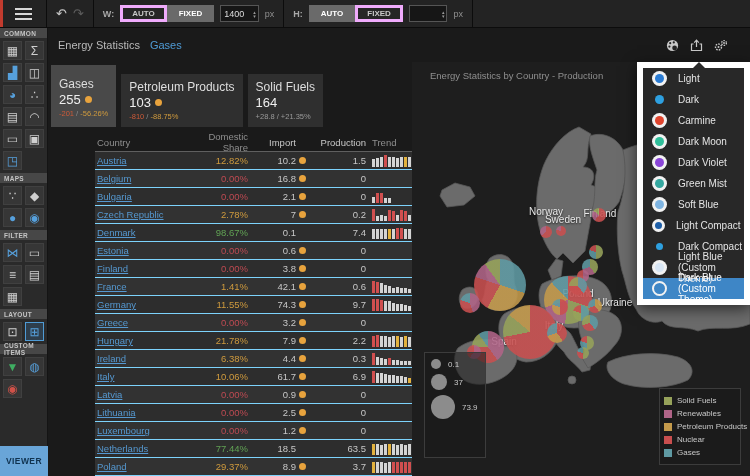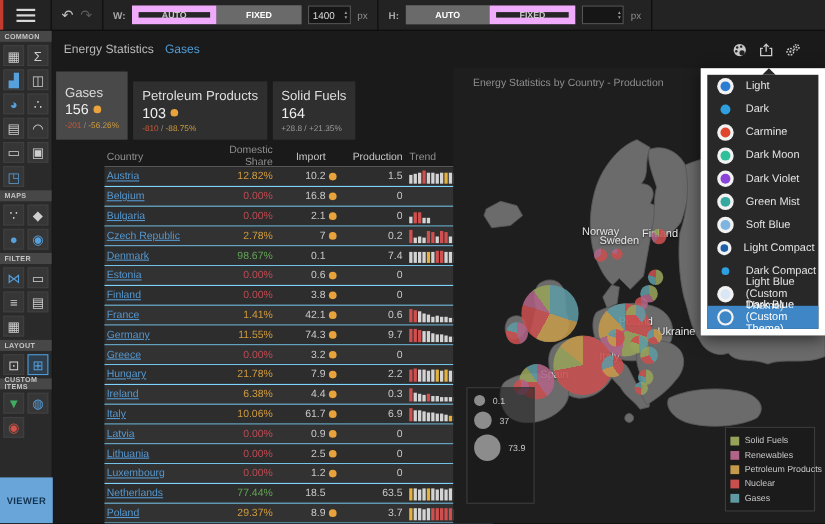--- a/index.html
+++ b/index.html
@@ -12,22 +12,22 @@
             display:flex; align-items:center; border-bottom:1px solid #0c0c0c; }
   .red-accent { position:absolute; left:0; top:0; width:3px; height:27px; background:#c23b2e; }
   .hamburger { width:46px; height:28px; display:flex; flex-direction:column; justify-content:center;
                align-items:center; gap:3px; cursor:pointer; }
   .hamburger i { display:block; width:17px; height:2px; background:#d8d8d8; }
   .tb-div { width:1px; height:28px; background:#0c0c0c; }
   .tb-group { display:flex; align-items:center; gap:6px; padding:0 9px; height:28px; }
   .tb-ico { font-size:13px; color:#c8c8c8; cursor:pointer; line-height:1; }
   .tb-ico.dim { color:#5d5d5d; }
   .tb-label { font-size:9px; font-weight:bold; color:#a8a8a8; }
-  .tbtn { height:17px; padding:0 21px; font-size:8px; font-weight:bold; color:#c8c8c8;
-          background:#262626; border:6px solid #f0abfc; display:flex; align-items:center; cursor:pointer; }
+  .tbtn { height:17px; padding:0 9px; font-size:8px; font-weight:bold; color:#c8c8c8;
+          background:#262626; border:3px solid #f0abfc; display:flex; align-items:center; cursor:pointer; }
   .tbtn.sel { background:#6a6a6a; border-color:#6a6a6a; color:#fff; }
   .tgroup { display:flex; }
   .numbox { display:flex; align-items:center; height:17px; background:#161616; border:1px solid #555; }
   .numbox input { width:32px; border:0; background:transparent; color:#ddd; font-size:9px;
                   font-family:"Liberation Sans",sans-serif; padding:0 3px; outline:none; }
   .spin { display:flex; flex-direction:column; justify-content:center; padding-right:2px; }
   .spin span { font-size:5px; color:#999; line-height:4px; cursor:pointer; }
   .px { font-size:9px; color:#8f8f8f; }
 
   
@@ -35,21 +35,21 @@
              border-right:1px solid #141414; }
   .sec-strip { height:10px; background:#474747; color:#c4c4c4; font-size:6.5px; font-weight:bold;
                letter-spacing:.3px; display:flex; align-items:center; padding-left:4px; }
   .ico-grid { display:flex; flex-wrap:wrap; padding:3px 3px; gap:3px; }
   .s-ico { width:19px; height:19px; background:#363636; border:1px solid #404040; color:#cfcfcf;
            display:flex; align-items:center; justify-content:center; font-size:12px; cursor:pointer; }
   .s-ico.blue { color:#56a0dc; }
   .s-ico.red { color:#cf5148; }
   .s-ico.multi { color:#3fae62; }
   .s-ico.sel { border:1px solid #4f9bd5; background:#2e3e4c; color:#56a0dc; }
-  .viewer-btn { position:absolute; left:0; bottom:0; width:48px; height:42px; background:#69a5d8;
+  .viewer-btn { position:absolute; left:0; bottom:0; width:48px; height:30px; background:#69a5d8;
                 color:#10324f; font-size:8.5px; font-weight:bold; letter-spacing:.4px;
                 display:flex; align-items:center; justify-content:center; cursor:pointer; }
 
   
   .tabbar { position:absolute; left:48px; top:28px; width:702px; height:34px;
             display:flex; align-items:center; }
   .tab { font-size:11px; color:#b9b9b9; margin-left:10px; cursor:pointer; }
   .tab.active { color:#4f9bd5; }
   .hdr-icons { margin-left:auto; margin-right:22px; display:flex; gap:11px; align-items:center; }
   .hdr-icons svg { cursor:pointer; display:block; }
@@ -236,21 +236,21 @@
         <circle cx="10" cy="4" r="0.9" fill="#c8c8c8"></circle>
       </svg>
     </div>
   </div>
 
   <div class="left-col">
     <div class="cards" id="cards">
         <div class="card sel">
           <div class="card-title">Gases</div>
           <div class="card-val">
-            <span>156</span>
+            <span>255</span>
             <span class="card-dot"></span>
           </div>
           <div class="card-delta"><span class="d-abs">-201</span><span class="d-sep"> / </span><span class="d-pct">-56.26%</span></div>
         </div>
         <div class="card">
           <div class="card-title">Petroleum Products</div>
           <div class="card-val">
             <span>103</span>
             <span class="card-dot"></span>
           </div>

